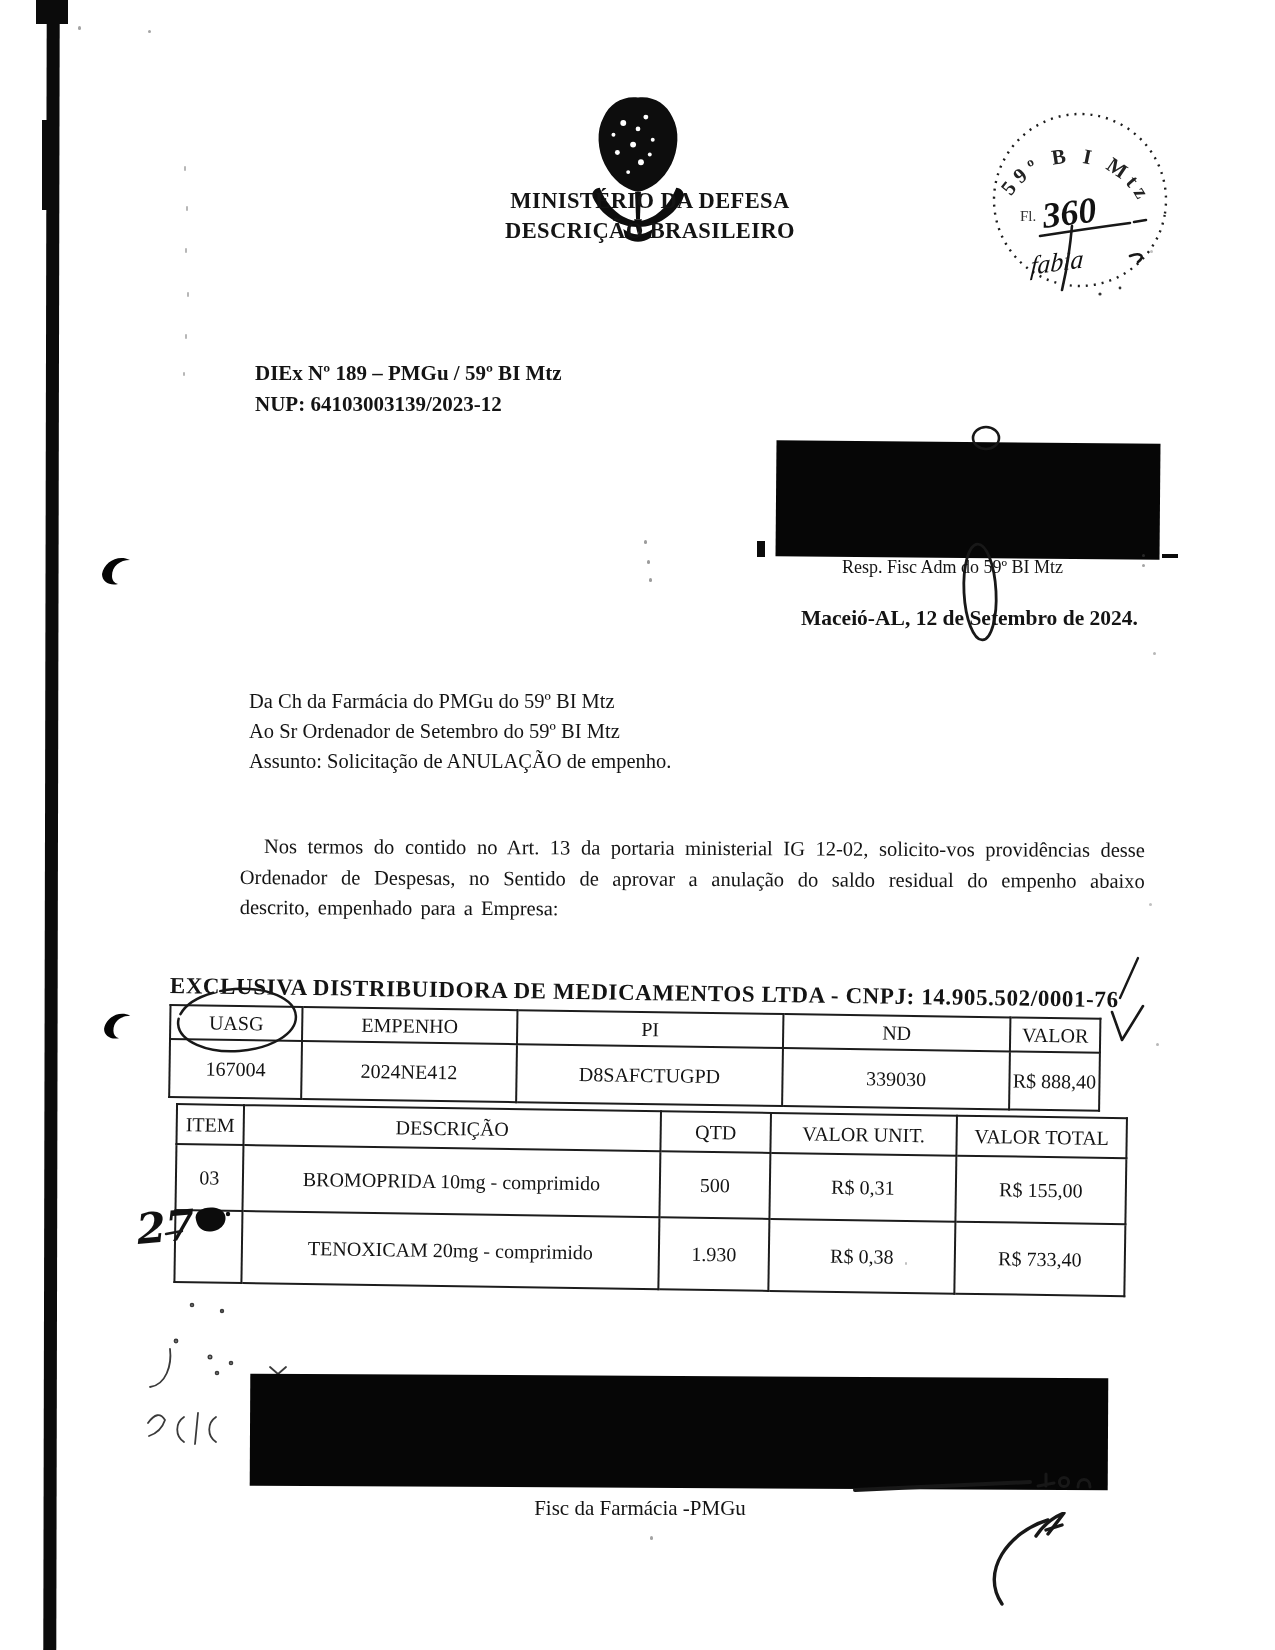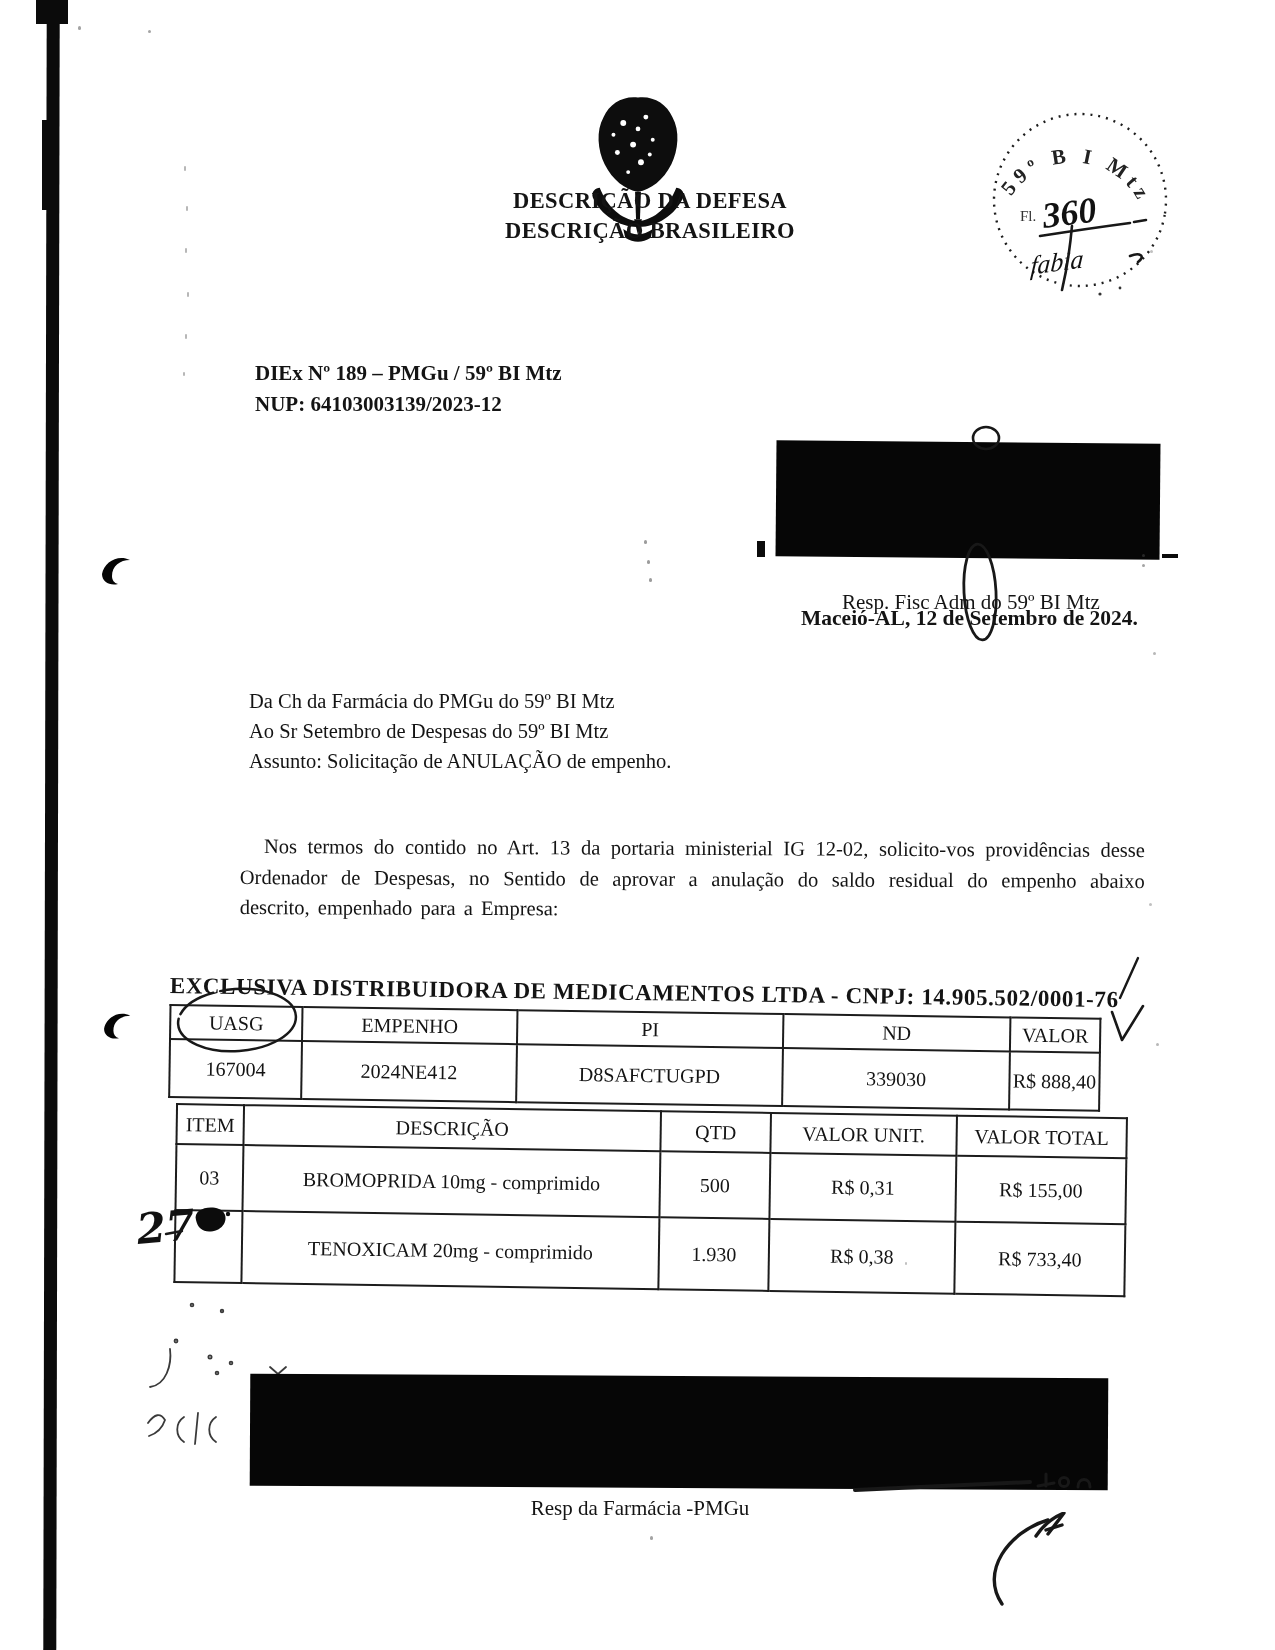--- a/index.html
+++ b/index.html
@@ -11,21 +11,21 @@
   .scan-bar{left:45px;top:0;width:13px;height:1660px;background:#0b0b0b;transform:rotate(0.12deg);}
   .scan-blob{background:#0b0b0b;}
   
   .org-block{left:290px;top:186px;width:720px;text-align:center;font-weight:bold;
              font-size:22.5px;line-height:30px;letter-spacing:.4px;}
   
   .ref-block{left:255px;top:358px;font-weight:bold;font-size:21px;line-height:31px;}
   
   .redact{background:#060606;}
   
-  .caption{left:842px;top:590px;font-size:21px;}
+  .caption{left:842px;top:557px;font-size:18px;}
   .dateline{left:738px;top:606px;width:400px;text-align:right;font-weight:bold;font-size:21.5px;}
   
   .recip{left:249px;top:686px;font-size:20.5px;line-height:30px;}
   
   .para{left:240px;top:831px;width:905px;font-size:20.5px;line-height:30.5px;text-align:justify;
         text-indent:24px;word-spacing:3px;transform:rotate(.25deg);transform-origin:0 0;}
   
   .skew-block{left:170px;top:973px;width:980px;transform:rotate(.85deg);transform-origin:0 0;}
   .company{font-weight:bold;font-size:23px;letter-spacing:.6px;white-space:nowrap;}
   table.tbl{border-collapse:collapse;margin-top:5px;}
@@ -66,21 +66,21 @@
         <circle cx="55" cy="36" r="2.4" fill="#fff"></circle>
       <path fill="#0d0d0d" d="M16 96 C24 116 38 128 54 130 L54 136 C36 136 17 124 9 106 C7 100 12 96 16 96 Z"></path>
       <path fill="#0d0d0d" d="M94 96 C86 116 72 128 56 130 L56 136 C74 136 93 124 101 106 C103 100 98 96 94 96 Z"></path>
       <path fill="#0d0d0d" d="M52 100 L58 100 L57 128 L53 128 Z"></path>
       <path fill="#0d0d0d" d="M51 128 L59 128 L55 144 Z"></path>
       <path fill="#0d0d0d" d="M40 138 Q55 149 70 138 L68 147 Q55 155 42 147 Z"></path>
     </svg>
   </div>
 
   <div class="abs org-block">
-    <div>DESCRIÇÃO DA DEFESA</div>
+    <div>MINISTÉRIO DA DEFESA</div>
     <div>DESCRIÇÃO BRASILEIRO</div>
   </div>
 
   <div class="abs" style="left:980px;top:108px;">
     <svg width="200" height="205" viewBox="0 0 200 205">
       <g transform="rotate(10 100 92)">
         <circle cx="100" cy="92" r="86" fill="none" stroke="#1d1d1d" stroke-width="2.4" stroke-dasharray="2 6"></circle>
         <path id="arcp" d="M 28 112 A 74 74 0 0 1 172 112" fill="none"></path>
         <text font-size="21" font-weight="bold" fill="#222" letter-spacing="5" font-family="Liberation Serif,serif">
           <textPath href="#arcp" startOffset="6%">59º B I Mtz</textPath>
@@ -111,21 +111,21 @@
       <ellipse cx="28" cy="168" rx="16" ry="48" class="penstroke" stroke-width="2.8" transform="rotate(-3 28 168)"></ellipse>
     </svg>
   </div>
 
   <div class="abs caption">Resp. Fisc Adm do 59º BI Mtz</div>
 
   <div class="abs dateline">Maceió-AL, 12 de Setembro de 2024.</div>
 
   <div class="abs recip">
     <div><span class="b">Da</span><span> Ch da Farmácia do PMGu do 59º BI Mtz</span></div>
-    <div><span class="b">Ao</span><span> Sr Setembro de Despesas do 59º BI Mtz</span></div>
+    <div><span class="b">Ao</span><span> Sr Ordenador de Setembro do 59º BI Mtz</span></div>
     <div><span class="b">Assunto:</span><span> Solicitação de ANULAÇÃO de empenho.</span></div>
   </div>
 
   <div class="abs para">Nos termos do contido no Art. 13 da portaria ministerial IG 12-02, solicito-vos providências desse Ordenador de Despesas, no Sentido de aprovar a anulação do saldo residual do empenho abaixo descrito, empenhado para a Empresa:</div>
 
   <div class="abs skew-block">
     <div class="company">EXCLUSIVA DISTRIBUIDORA DE MEDICAMENTOS LTDA - CNPJ: 14.905.502/0001-76</div>
 
     <table class="tbl t1">
       <colgroup>
@@ -245,21 +245,21 @@
     <svg width="345" height="34" viewBox="0 0 345 34">
       <g class="penstroke" stroke="#0d0d0d">
         <path stroke-width="4" d="M 55 20 L 230 12"></path>
         <path stroke-width="3" d="M 238 16 L 254 13 M 246 4 L 246 16"></path>
         <circle cx="264" cy="12" r="4.6" fill="none" stroke-width="3"></circle>
         <path stroke-width="3" d="M 278 17 C 278 7 290 7 290 17"></path>
       </g>
     </svg>
   </div>
 
-  <div class="abs chefe">Resp da Farmácia -PMGu</div>
+  <div class="abs chefe">Fisc da Farmácia -PMGu</div>
 
   <div class="abs" style="left:988px;top:1512px;">
     <svg width="110" height="95" viewBox="0 0 110 95">
       <g class="penstroke" stroke-width="3.4">
         <path d="M 14 92 C -8 60 20 20 60 8"></path>
         <path d="M 48 24 C 56 12 66 5 76 1 L 60 22"></path>
         <path d="M 58 18 L 74 13"></path>
       </g>
     </svg>
   </div>

